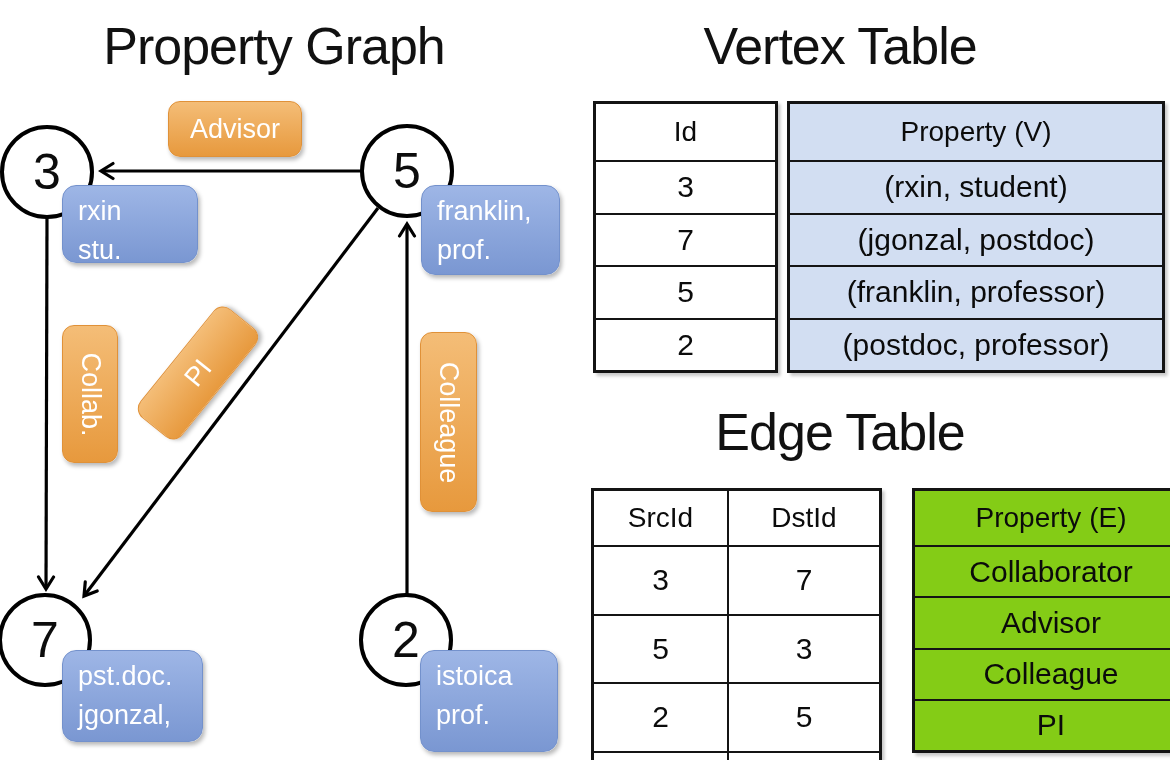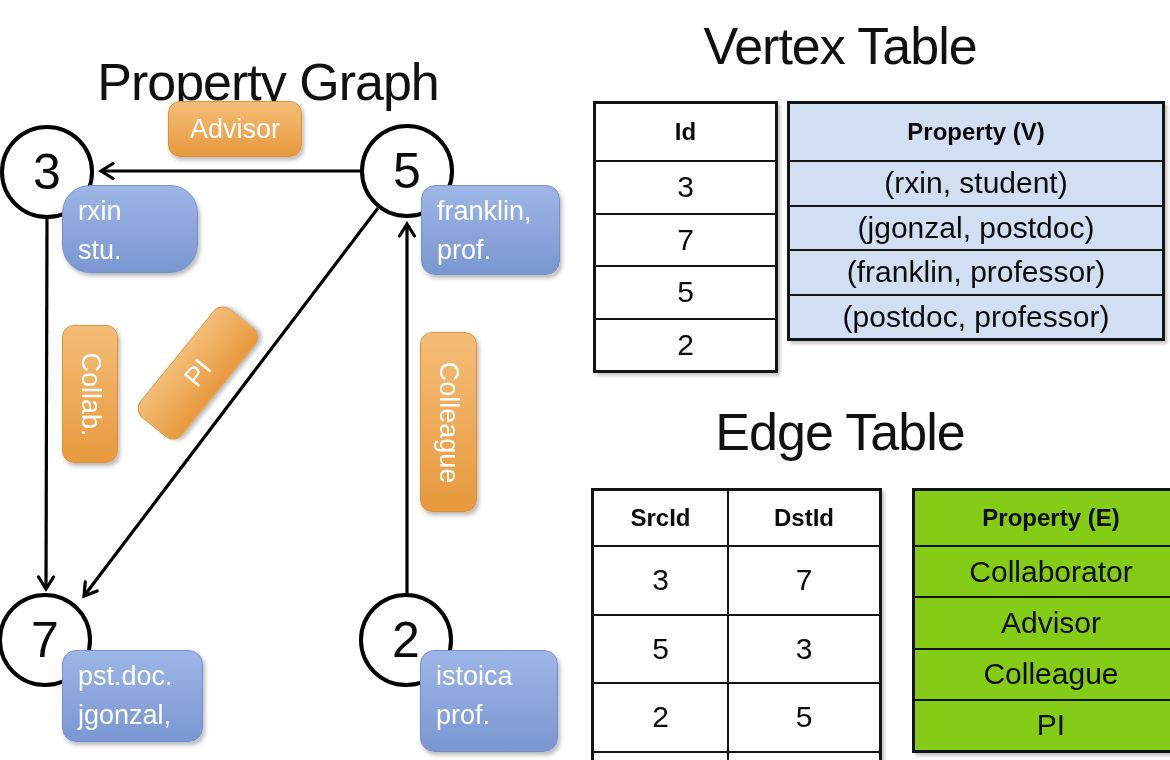--- a/index.html
+++ b/index.html
@@ -5,21 +5,21 @@
   html,body { margin:0; padding:0; background:#fff; }
   .canvas {
     position:relative; width:1170px; height:760px; background:#ffffff;
     font-family:"Liberation Sans", sans-serif; overflow:hidden; color:#0c0c0c;
   }
   
   .title {
     position:absolute; text-align:center; font-weight:400; font-size:52px;
     color:#111; letter-spacing:-1px;
   }
-  .t-graph  { left:18px;  top:16px; width:500px;margin-top:36px; }
+  .t-graph  { left:24px;  top:16px; width:500px; }
   .t-vertex { left:630px; top:16px; width:420px; }
   .t-edge   { left:630px; top:402px; width:420px; }
 
   
   svg.edges { position:absolute; left:0; top:0; z-index:1; }
   .edge-line { stroke:#000; stroke-width:3.2px; }
 
   
   .node {
     position:absolute; width:94px; height:94px; box-sizing:border-box;
@@ -33,21 +33,21 @@
   .n2 { left:359px; top:593px; }
 
   
   .vbox {
     position:absolute; z-index:3; box-sizing:border-box;
     border-radius:14px; border:1px solid #7391cc;
     background:linear-gradient(180deg,#9eb6e6 0%, #7a97d2 100%);
     color:#fff; font-size:27px; line-height:39px; padding:6px 0 0 15px;
     box-shadow:2px 3px 4px rgba(0,0,0,0.28);
   }
-  .vb3 { left:62px;  top:185px; width:136px; height:88px;border-radius:28px; }
+  .vb3 { left:62px;  top:185px; width:136px; height:78px; }
   .vb5 { left:421px; top:185px; width:139px; height:90px; }
   .vb7 { left:62px;  top:650px; width:141px; height:92px; }
   .vb2 { left:420px; top:650px; width:138px; height:102px; }
 
   
   .ebox {
     position:absolute; z-index:3; box-sizing:border-box;
     border-radius:12px; border:1px solid #e09138;
     background:linear-gradient(180deg,#f4bd77 0%, #e7993d 100%);
     color:#fff; font-size:27px;
@@ -63,28 +63,28 @@
   
   .tbl {
     position:absolute; box-sizing:border-box; z-index:1;
     border:3px solid #141414; display:grid; background:#fff;
     box-shadow:2.5px 3px 3px rgba(0,0,0,0.22);
   }
   .cell {
     display:flex; align-items:center; justify-content:center;
     font-size:30px; color:#0b0b0b; box-sizing:border-box;
   }
-  .head { font-weight:700; font-size:24px; }
+  .head { font-weight:400; font-size:28px; }
   .bt { border-top:2.5px solid #141414; }
   .bl { border-left:2.5px solid #141414; }
   .blue { background:#d2def2; }
   .tan  { background:#84cc16;margin-left:24px; }
 
   .vt-id   { left:593px; top:101px; width:185px; height:272px; grid-template-rows:56px repeat(4,1fr); }
-  .vt-prop { left:787px; top:101px; width:378px; height:240px; grid-template-rows:56px repeat(4,1fr); }
+  .vt-prop { left:787px; top:101px; width:378px; height:272px; grid-template-rows:56px repeat(4,1fr); }
   .et-ids  { left:591px; top:488px; width:291px; height:334px;
              grid-template-columns:133px 1fr; grid-template-rows:54px repeat(4,1fr); }
   .et-prop { left:888px; top:488px; width:278px; height:265px; grid-template-rows:54px repeat(4,1fr); }
 </style>
 </head>
 <body>
 
 <div class="canvas">
 
   <div class="title t-graph">Property Graph</div>

